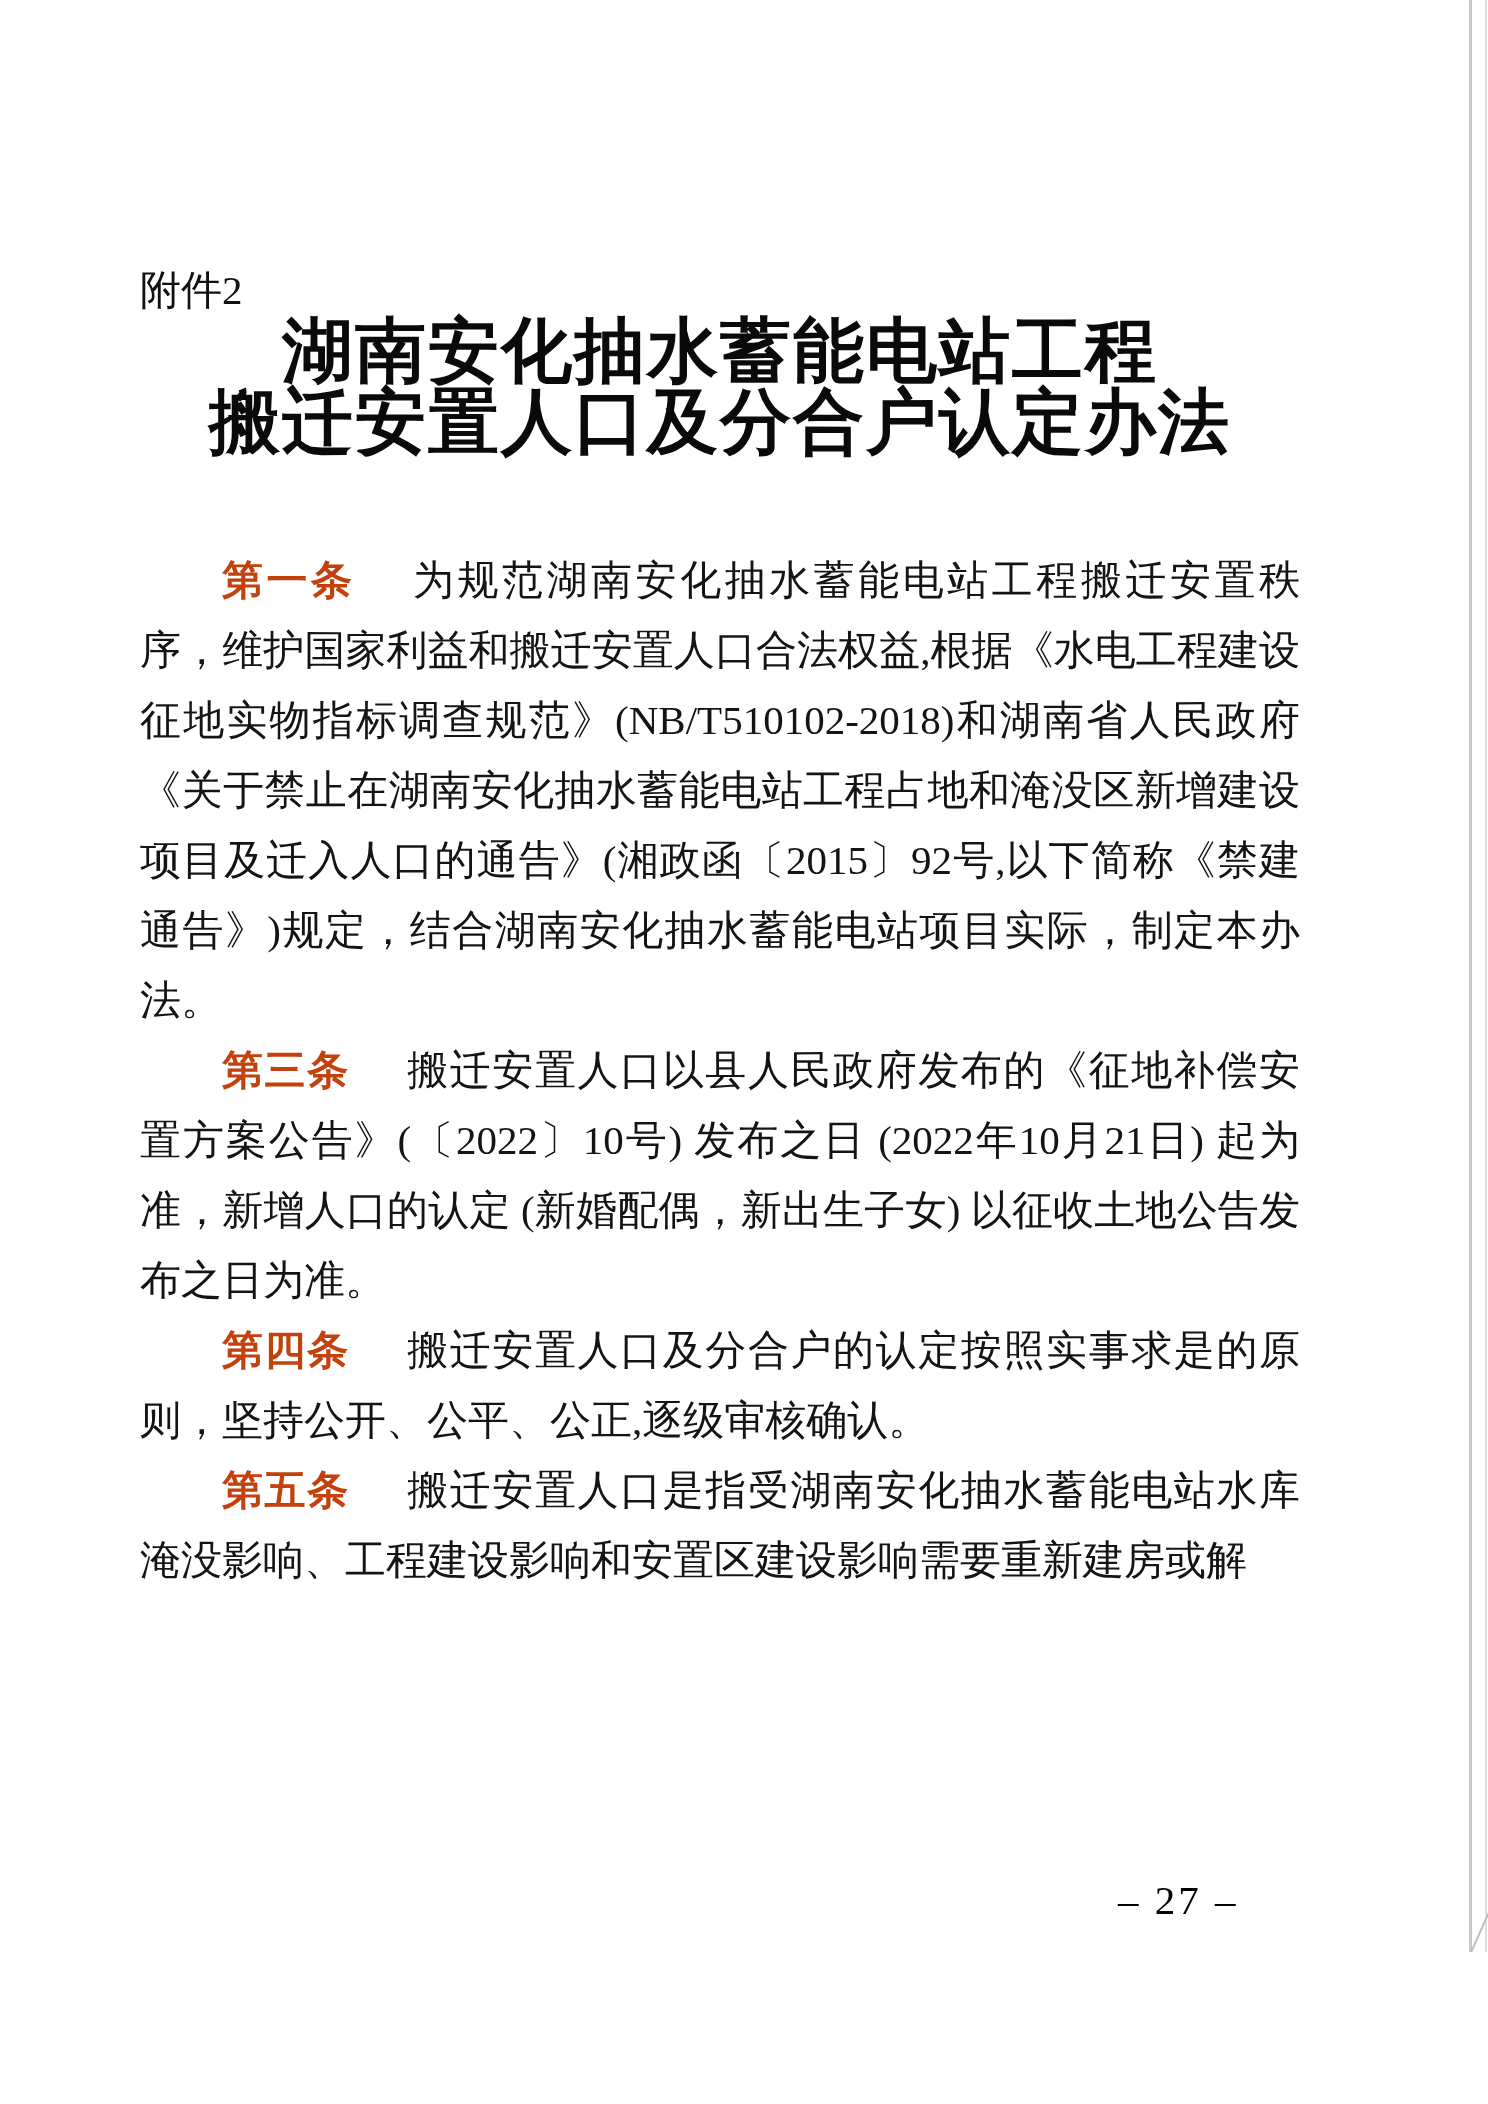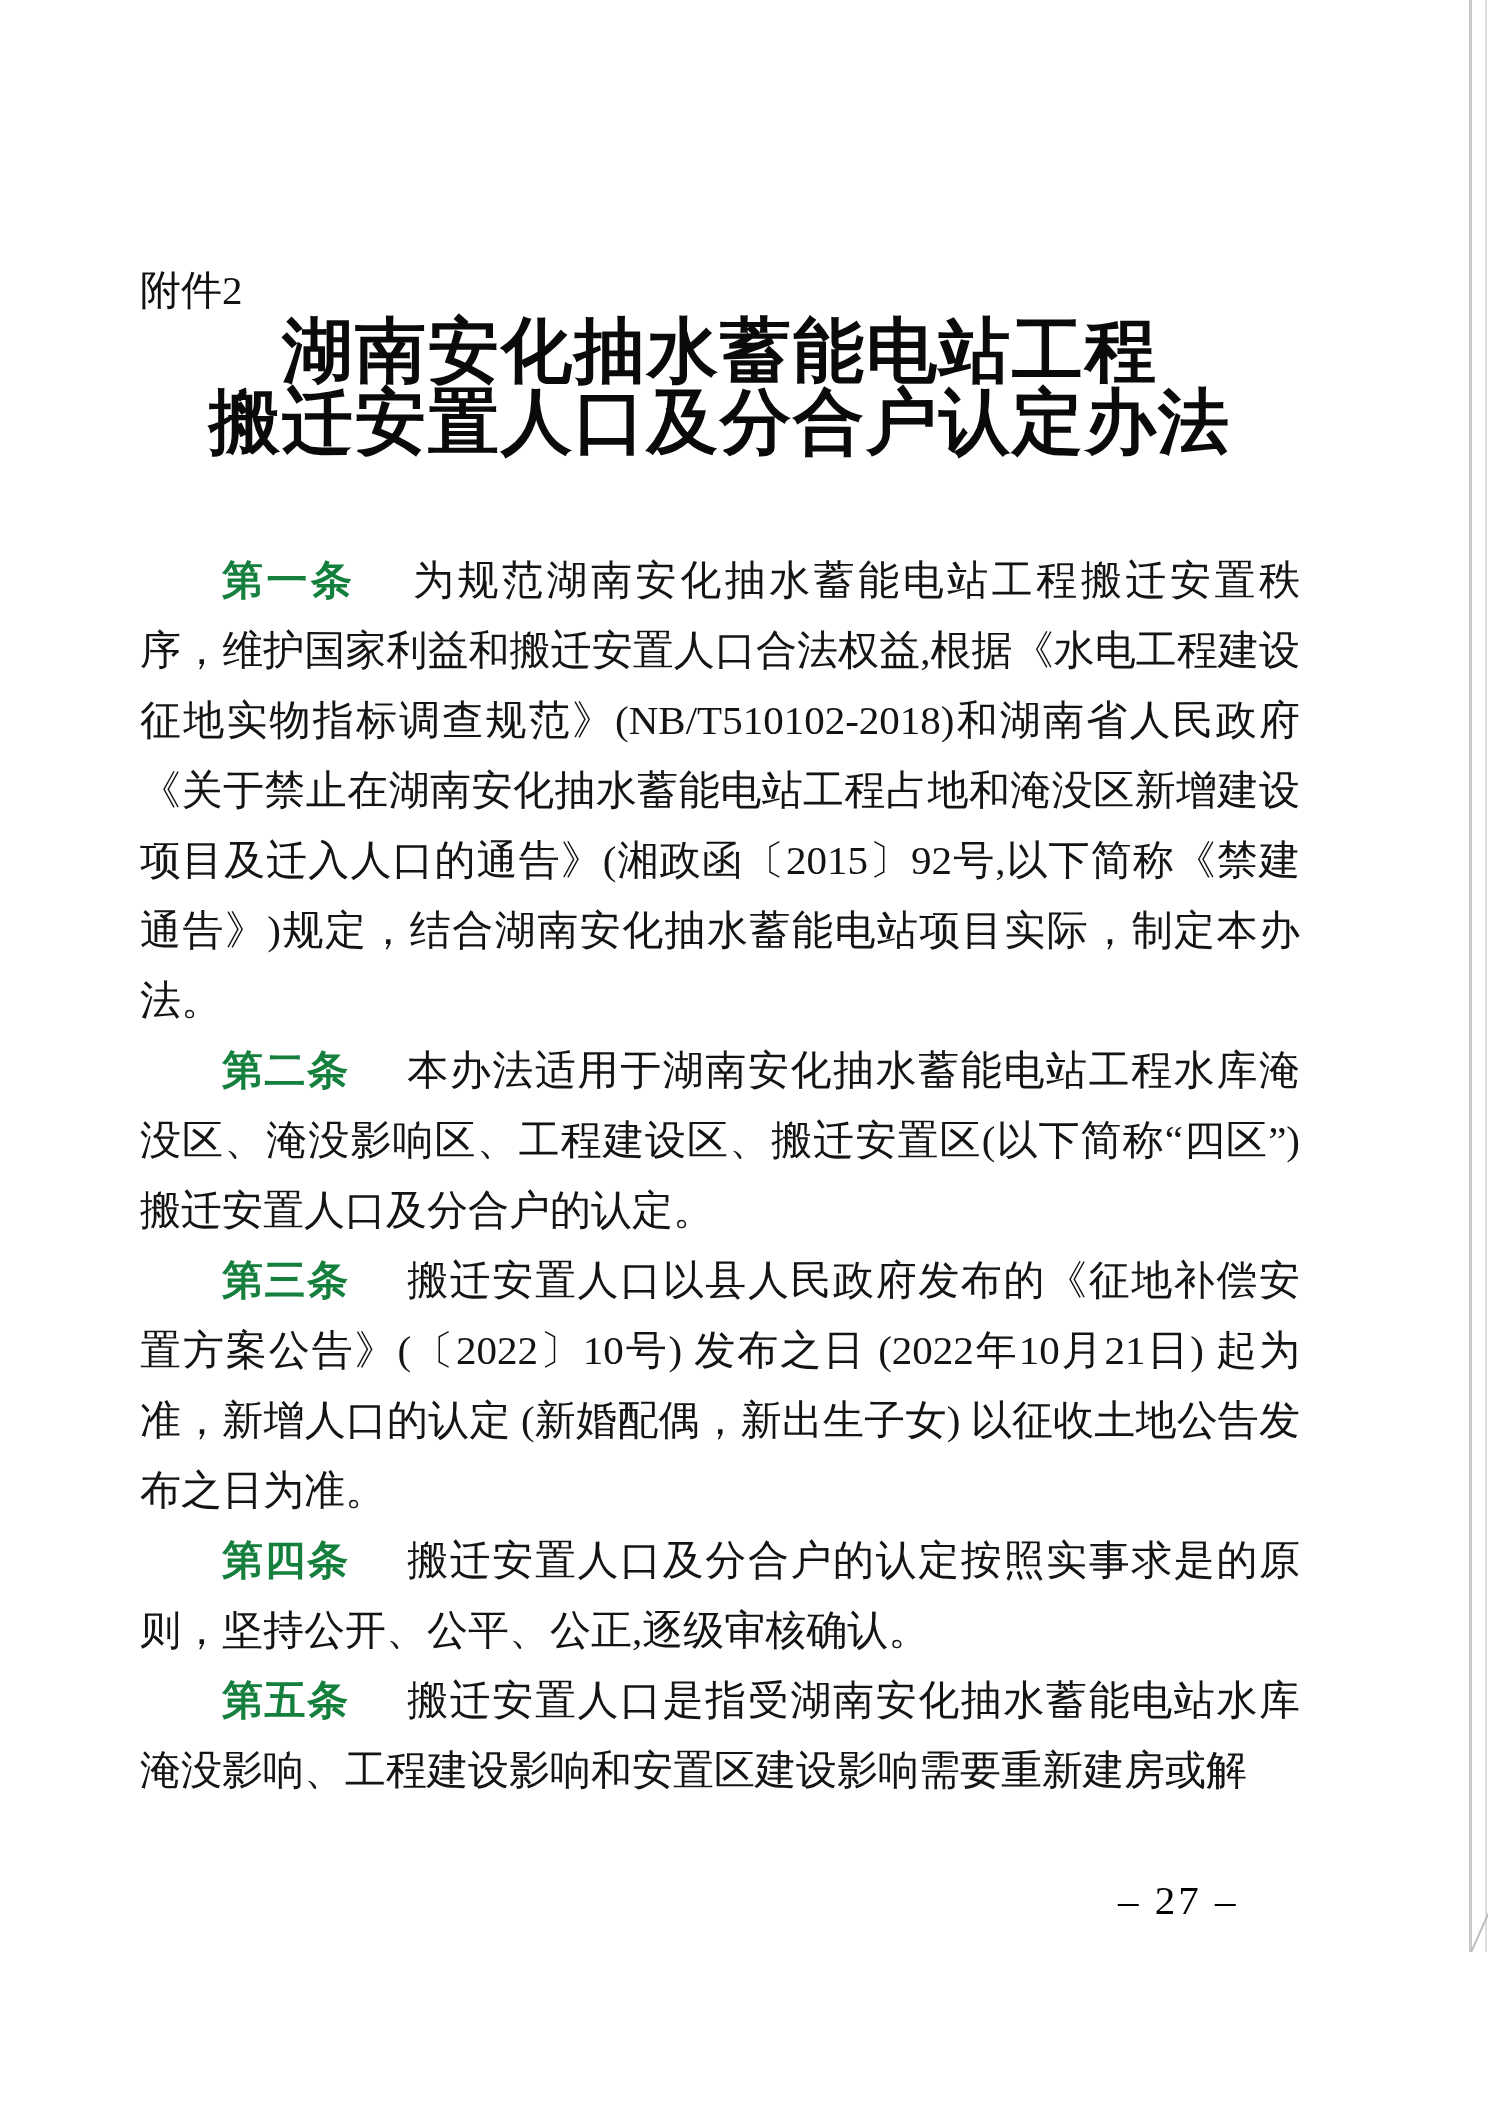--- a/index.html
+++ b/index.html
@@ -50,21 +50,21 @@
     text-justify: inter-ideograph;
     color: #141414;
   }
   .para {
     margin: 0;
     padding: 0;
     text-indent: 2em;
   }
   .term {
     font-weight: bold;
-    color: #15803d;
+    color: #c2410c;
     margin-right: 1.4em;
   }
   .footer {
     position: absolute;
     left: 1118px;
     top: 1876px;
     font-size: 41px;
     letter-spacing: 3px;
     color: #000000;
     white-space: nowrap;
@@ -104,21 +104,20 @@
 
   <div class="attachment">附件2</div>
 
   <h1 class="doc-title">
     <span class="title-line">湖南安化抽水蓄能电站工程</span>
     <span class="title-line">搬迁安置人口及分合户认定办法</span>
   </h1>
 
   <div class="body-text">
     <p class="para"><span class="term">第一条</span><span class="para-text">为规范湖南安化抽水蓄能电站工程搬迁安置秩序，维护国家利益和搬迁安置人口合法权益,根据《水电工程建设征地实物指标调查规范》(NB/T510102-2018)和湖南省人民政府《关于禁止在湖南安化抽水蓄能电站工程占地和淹没区新增建设项目及迁入人口的通告》(湘政函〔2015〕92号,以下简称《禁建通告》)规定，结合湖南安化抽水蓄能电站项目实际，制定本办法。</span></p>
-    <p class="para"><span class="term">第二条</span><span class="para-text">本办法适用于湖南安化抽水蓄能电站工程水库淹没区、淹没影响区、工程建设区、搬迁安置区(以下简称“四区”)搬迁安置人口及分合户的认定。</span></p>
     <p class="para"><span class="term">第三条</span><span class="para-text">搬迁安置人口以县人民政府发布的《征地补偿安置方案公告》(〔2022〕10号) 发布之日 (2022年10月21日) 起为准，新增人口的认定 (新婚配偶，新出生子女) 以征收土地公告发布之日为准。</span></p>
     <p class="para"><span class="term">第四条</span><span class="para-text">搬迁安置人口及分合户的认定按照实事求是的原则，坚持公开、公平、公正,逐级审核确认。</span></p>
     <p class="para"><span class="term">第五条</span><span class="para-text">搬迁安置人口是指受湖南安化抽水蓄能电站水库淹没影响、工程建设影响和安置区建设影响需要重新建房或解</span></p>
   </div>
 
   <div class="footer">– 27 –</div>
 
   <div class="scan-line-right"></div>
   <div class="scan-line-edge"></div>
   <div class="scan-diagonal"></div>

